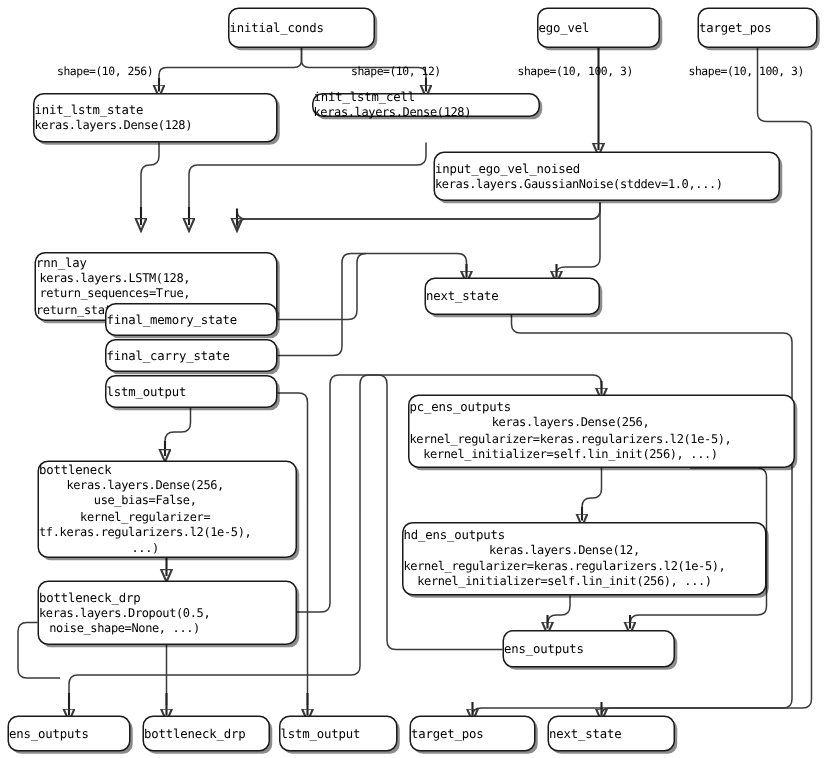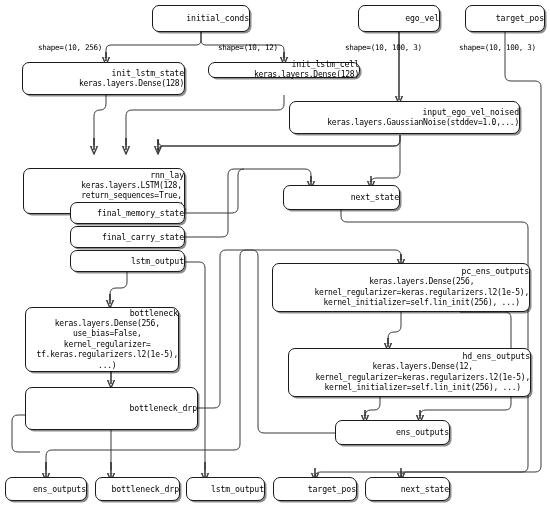--- a/index.html
+++ b/index.html
@@ -35,21 +35,21 @@
     stroke-width: 1.4;
   }
   .node {
     position: absolute;
     box-sizing: border-box;
     background: #ffffff;
     border: 1.3px solid #1a1a1a;
     border-radius: 7px;
     display: flex;
     flex-direction: column;
-    align-items: flex-end;
+    align-items: flex-start;
     justify-content: center;
     text-align: center;
     color: #000000;
     box-shadow: 2px 2px 0 -0.5px rgba(0,0,0,0.45);
     z-index: 5;
   }
   .node .ttl {
     font-weight: normal;
     font-size: 8.2px;
     line-height: 11px;
@@ -151,35 +151,35 @@
 
   <div class="node io" style="left:358px; top:5px; width:82px; height:27px;">
     <div class="ttl">ego_vel</div>
   </div>
 
   <div class="node io" style="left:465px; top:5px; width:80px; height:27px;">
     <div class="ttl">target_pos</div>
   </div>
 
   <div class="edge-label" style="left:38px; top:43px;">shape=(10, 256)</div>
-  <div class="edge-label" style="left:218px; top:43px;">shape=(10, 12)</div>
+  <div class="edge-label" style="left:234px; top:43px;">shape=(10, 12)</div>
   <div class="edge-label" style="left:345px; top:43px;">shape=(10, 100, 3)</div>
   <div class="edge-label" style="left:459px; top:43px;">shape=(10, 100, 3)</div>
 
   <div class="node" style="left:22px; top:62px; width:163px; height:33px;">
     <div class="ttl">init_lstm_state</div>
     <div class="sub">keras.layers.Dense(128)</div>
   </div>
 
   <div class="node" style="left:208px; top:62px; width:152px; height:16px;">
     <div class="ttl">init_lstm_cell</div>
     <div class="sub">keras.layers.Dense(128)</div>
   </div>
 
-  <div class="node" style="left:289px; top:101px; width:231px; height:33px;padding-left:31px;">
+  <div class="node" style="left:289px; top:101px; width:231px; height:33px;">
     <div class="ttl">input_ego_vel_noised</div>
     <div class="sub">keras.layers.GaussianNoise(stddev=1.0,...)</div>
   </div>
 
   <div class="node" style="left:23px; top:168px; width:162px; height:46px;">
     <div class="ttl">rnn_lay</div>
     <div class="sub">keras.layers.LSTM(128,
 return_sequences=True,
 return_state=True, ...)</div>
   </div>
@@ -200,42 +200,44 @@
     <div class="ttl">next_state</div>
   </div>
 
   <div class="node" style="left:272px; top:263px; width:258px; height:49px;">
     <div class="ttl">pc_ens_outputs</div>
     <div class="sub">keras.layers.Dense(256,
 kernel_regularizer=keras.regularizers.l2(1e-5),
 kernel_initializer=self.lin_init(256), ...)</div>
   </div>
 
-  <div class="node" style="left:288px; top:348px; width:243px; height:49px;">
+  <div class="node" style="left:268px; top:348px; width:243px; height:49px;">
     <div class="ttl">hd_ens_outputs</div>
     <div class="sub">keras.layers.Dense(12,
 kernel_regularizer=keras.regularizers.l2(1e-5),
 kernel_initializer=self.lin_init(256), ...)</div>
   </div>
 
   <div class="node" style="left:335px; top:420px; width:115px; height:25px;">
     <div class="ttl">ens_outputs</div>
   </div>
 
-  <div class="node" style="left:25px; top:307px; width:154px; height:65px;">
+  <div class="node" style="left:25px; top:307px; width:173px; height:65px;">
     <div class="ttl">bottleneck</div>
     <div class="sub">keras.layers.Dense(256,
 use_bias=False,
 kernel_regularizer=
 tf.keras.regularizers.l2(1e-5),
 ...)</div>
   </div>
 
   <div class="node" style="left:25px; top:387px; width:173px; height:43px;">
     <div class="ttl">bottleneck_drp</div>
+    <div class="sub">keras.layers.Dropout(0.5,
+noise_shape=None, ...)</div>
   </div>
 
   <div class="node io" style="left:5px; top:477px; width:82px; height:24px;">
     <div class="ttl">ens_outputs</div>
   </div>
 
   <div class="node io" style="left:95px; top:477px; width:85px; height:24px;">
     <div class="ttl">bottleneck_drp</div>
   </div>
 

